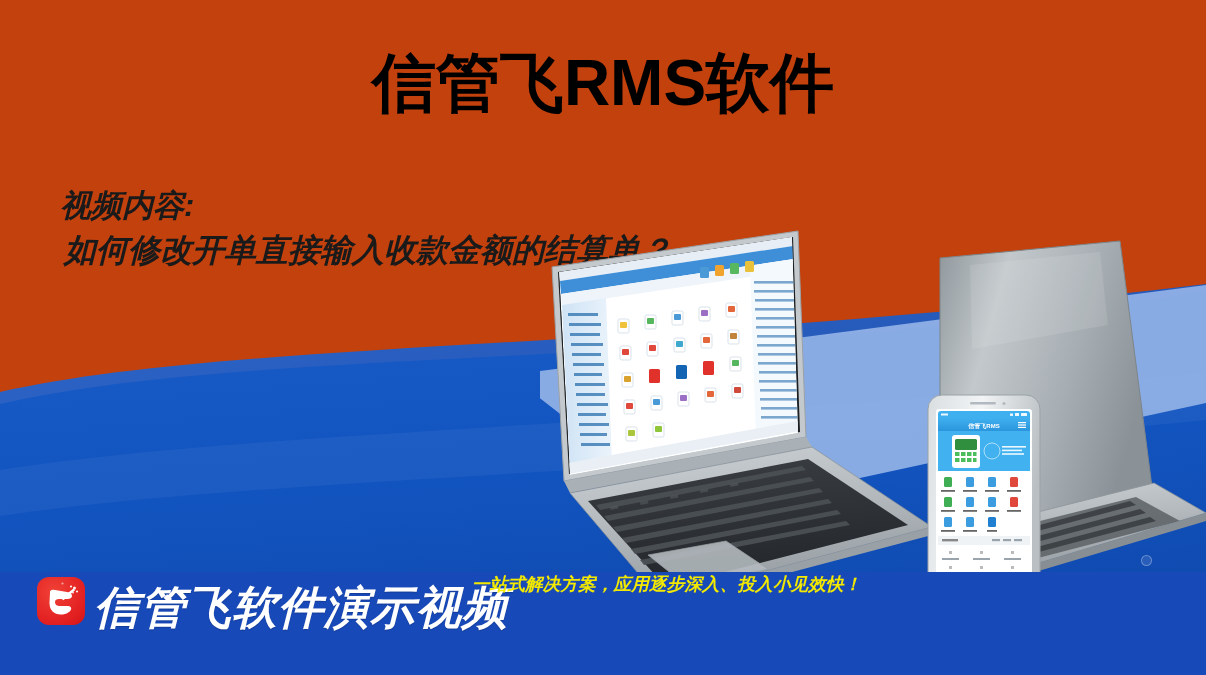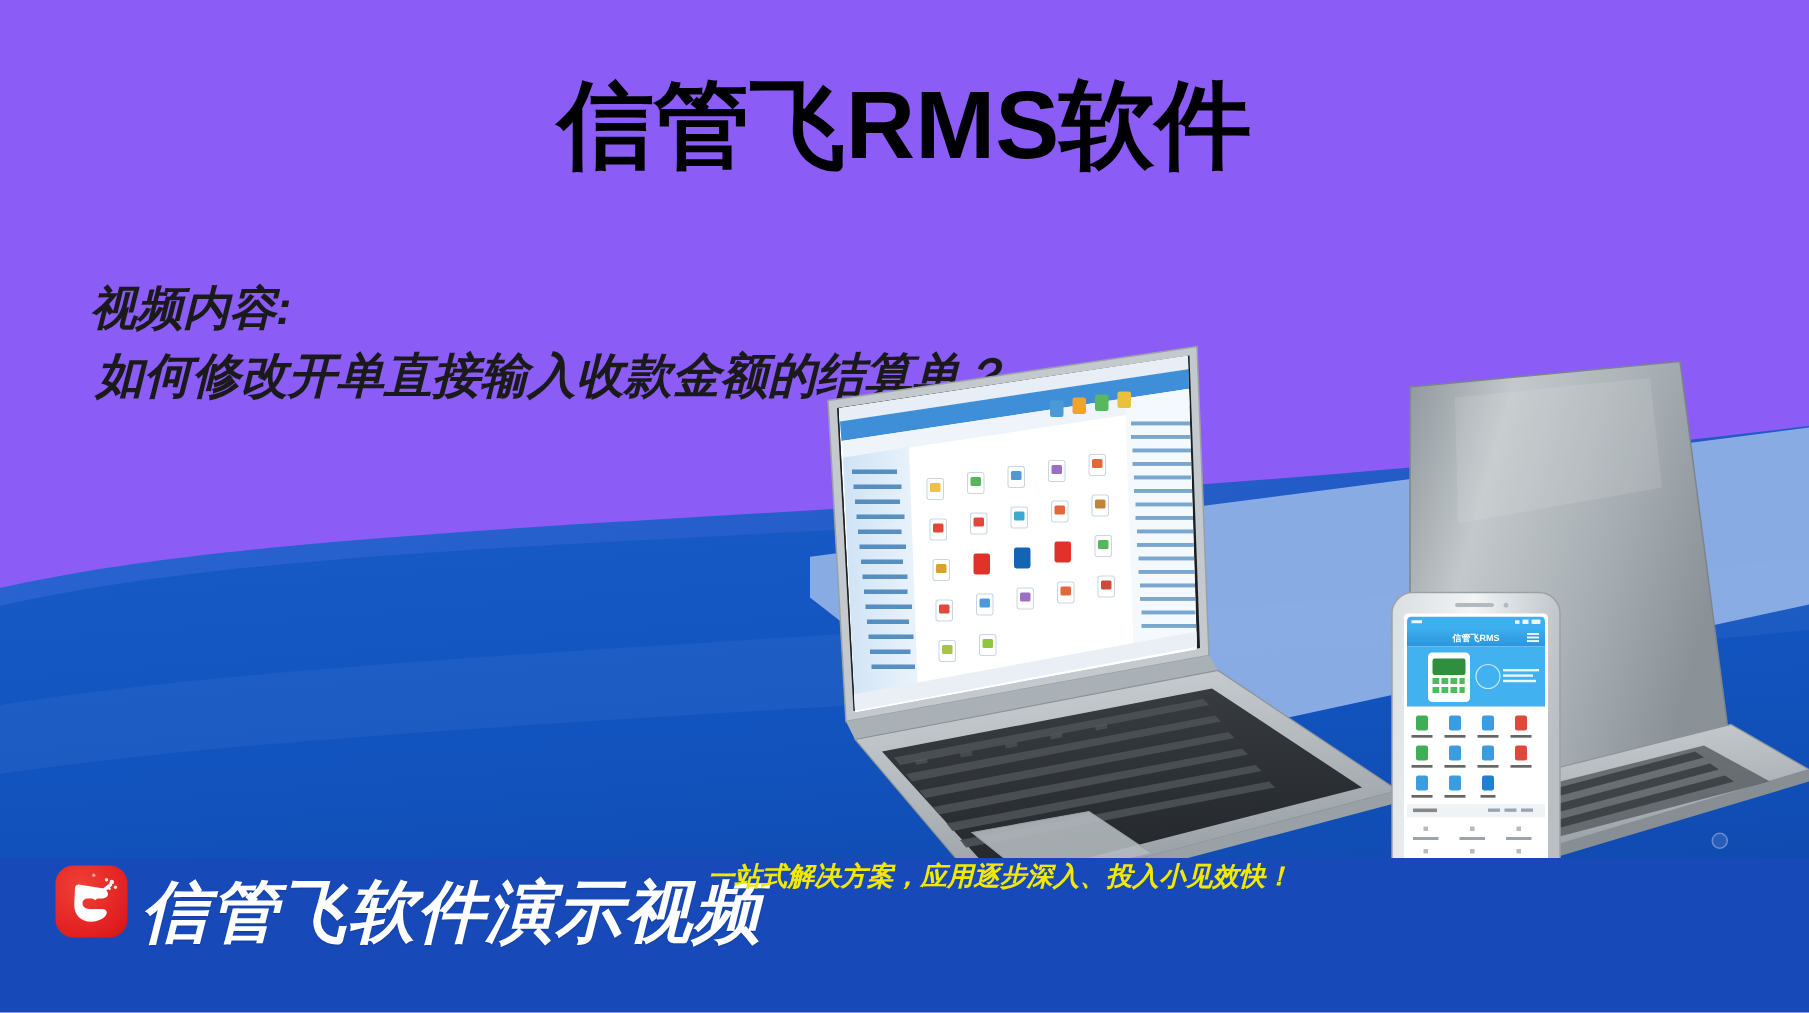--- a/index.html
+++ b/index.html
@@ -5,21 +5,21 @@
   * { box-sizing: border-box; margin: 0; padding: 0; }
   html, body {
     width: 1206px; height: 675px;
     overflow: hidden;
     background: #ffffff;
     font-family: "Liberation Sans", sans-serif;
   }
   #stage {
     position: relative;
     width: 1206px; height: 675px;
-    background: #8b5cf6;
+    background: #c2410c;
     overflow: hidden;
   }
 
   
   .bg-layer { position: absolute; left: 0; top: 0; width: 1206px; height: 675px; }
 
   
   #title {
     position: absolute;
     left: 0; top: 48px; width: 1206px;

